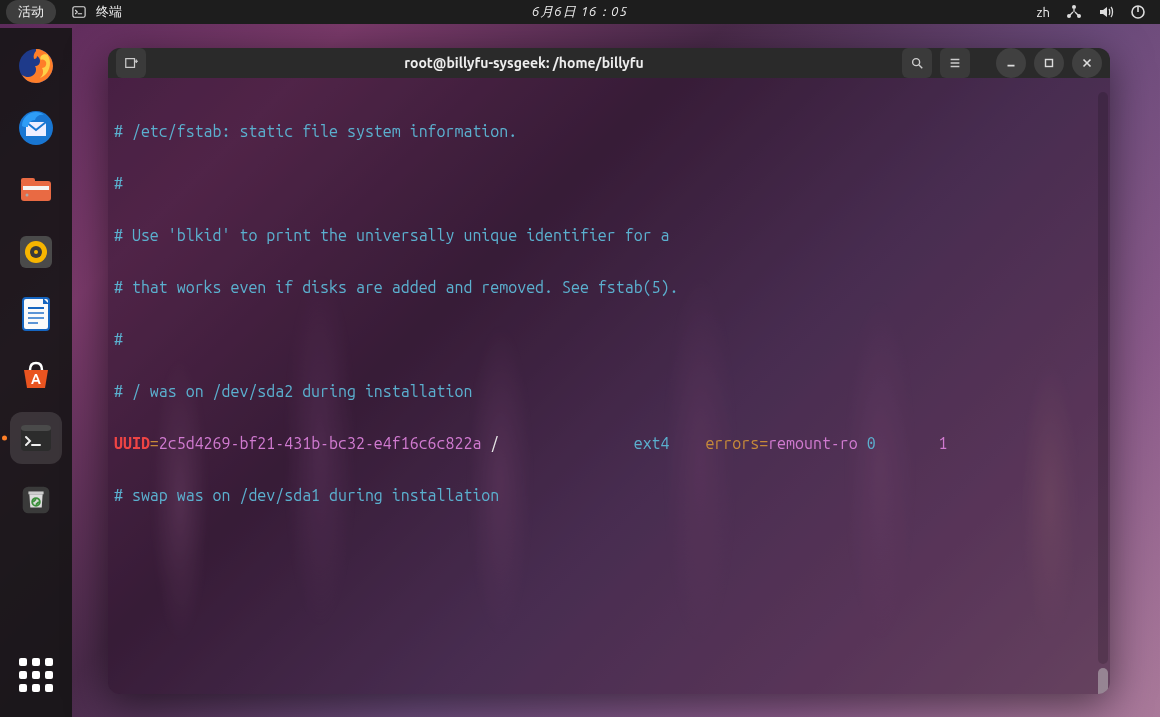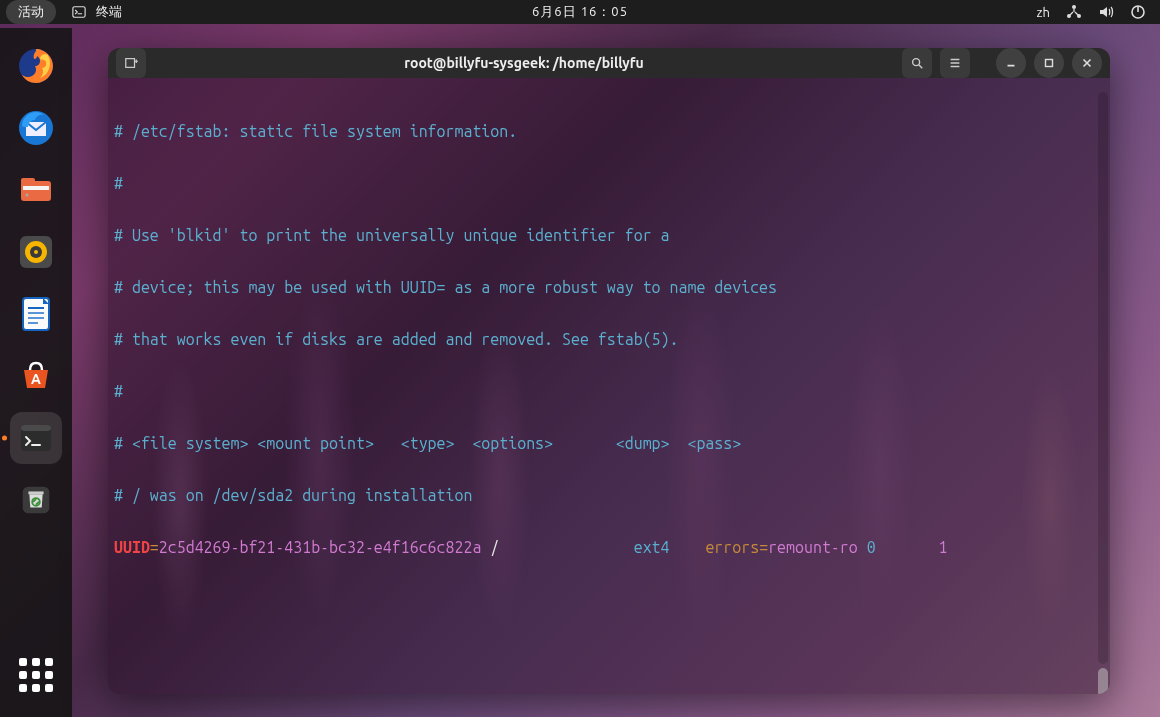--- a/index.html
+++ b/index.html
@@ -25,21 +25,21 @@
   .topbar {
     position: absolute; top: 0; left: 0; right: 0; height: 24px;
     background: #1d1d1d; color: #eee; display: flex; align-items: center;
     font-size: 13px; z-index: 10;
   }
   .topbar .activities {
     background: rgba(255,255,255,.15); border-radius: 14px;
     padding: 3px 12px; margin-left: 6px;
   }
   .topbar .app-ind { display: flex; align-items: center; gap: 10px; margin-left: 16px; }
-  .topbar .center { position: absolute; left: 50%; transform: translateX(-50%); letter-spacing: 1px; }
+  .topbar .center { position: absolute; left: 50%; transform: translateX(-50%); letter-spacing: 1px; font-style: italic; }
   .topbar .right { margin-left: auto; display: flex; align-items: center; gap: 16px; padding-right: 14px; }
   .topbar svg { display: block; }
 
   
   .dock {
     position: absolute; top: 28px; left: 0; bottom: 0; width: 72px;
     background: rgba(20,20,20,.88); display: flex; flex-direction: column;
     align-items: center; padding-top: 12px; gap: 10px; z-index: 5;
   }
   .dock-item {
@@ -263,26 +263,25 @@
           <line x1="4" y1="4" x2="12" y2="12" stroke="#ddd" stroke-width="1.8"></line>
           <line x1="12" y1="4" x2="4" y2="12" stroke="#ddd" stroke-width="1.8"></line>
         </svg>
     </div>
   </div>
 
   <div class="term-body">
 <div class="line c-comment"># /etc/fstab: static file system information.</div>
 <div class="line c-comment">#</div>
 <div class="line c-comment"># Use 'blkid' to print the universally unique identifier for a</div>
-<div class="line c-comment"># device; this may be used with UUID= as a more robust way to name devices</div>
 <div class="line c-comment"># that works even if disks are added and removed. See fstab(5).</div>
 <div class="line c-comment">#</div>
-<div class="line c-comment"># &lt;file system&gt; &lt;mount point&gt;   &lt;type&gt;  &lt;options&gt;       &lt;dump&gt;  &lt;pass&gt;</div>
 <div class="line c-comment"># / was on /dev/sda2 during installation</div>
 <div class="line"><span class="c-key">UUID</span><span class="c-eq">=</span><span class="c-uuid">2c5d4269-bf21-431b-bc32-e4f16c6c822a</span><span class="c-path"> /               </span><span class="c-type">ext4</span><span>    </span><span class="c-opt">errors=</span><span class="c-optv">remount-ro</span><span class="c-num0"> 0       </span><span class="c-num1">1</span></div>
+<div class="line c-comment"># swap was on /dev/sda1 during installation</div>
 <div class="line newline"></div>
 
 
 
 
 
 
 
 
 

